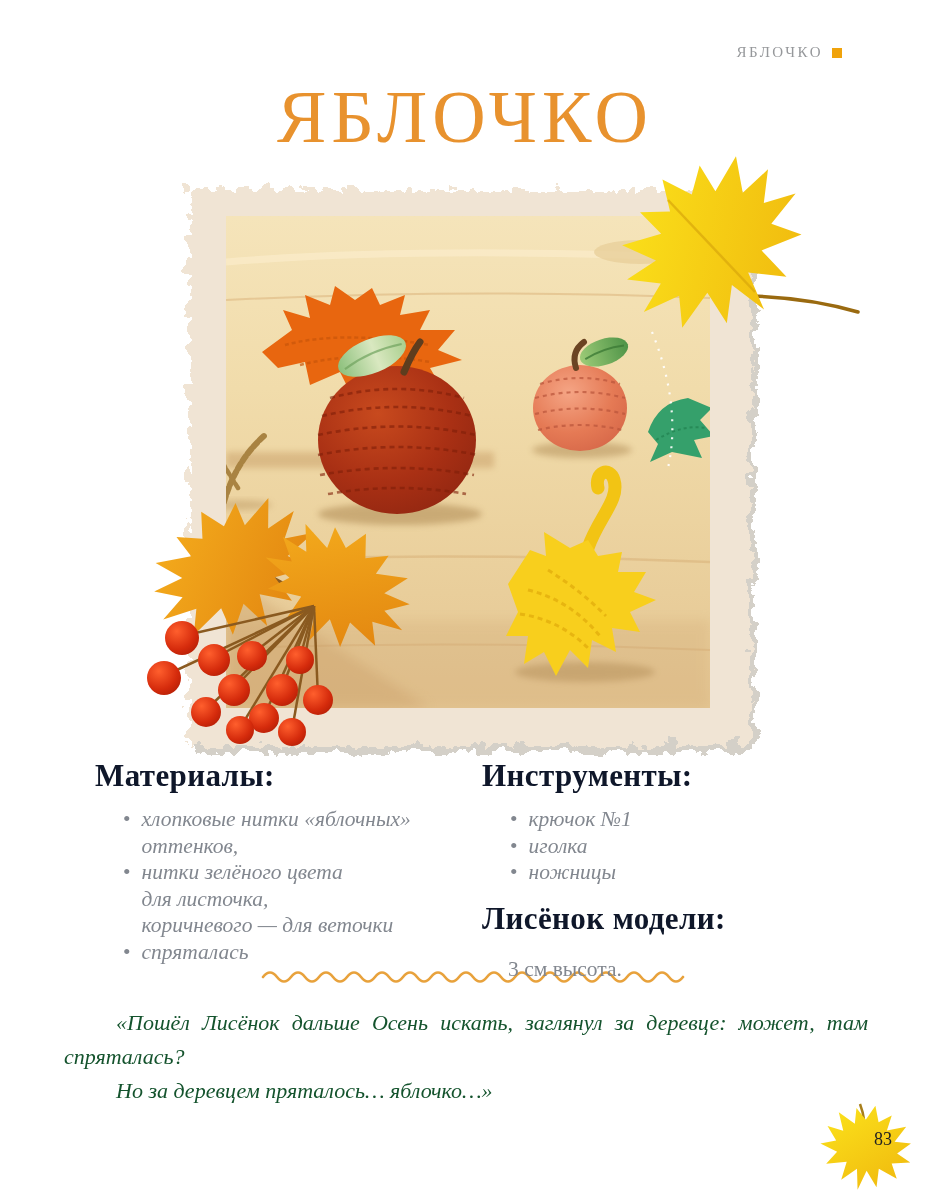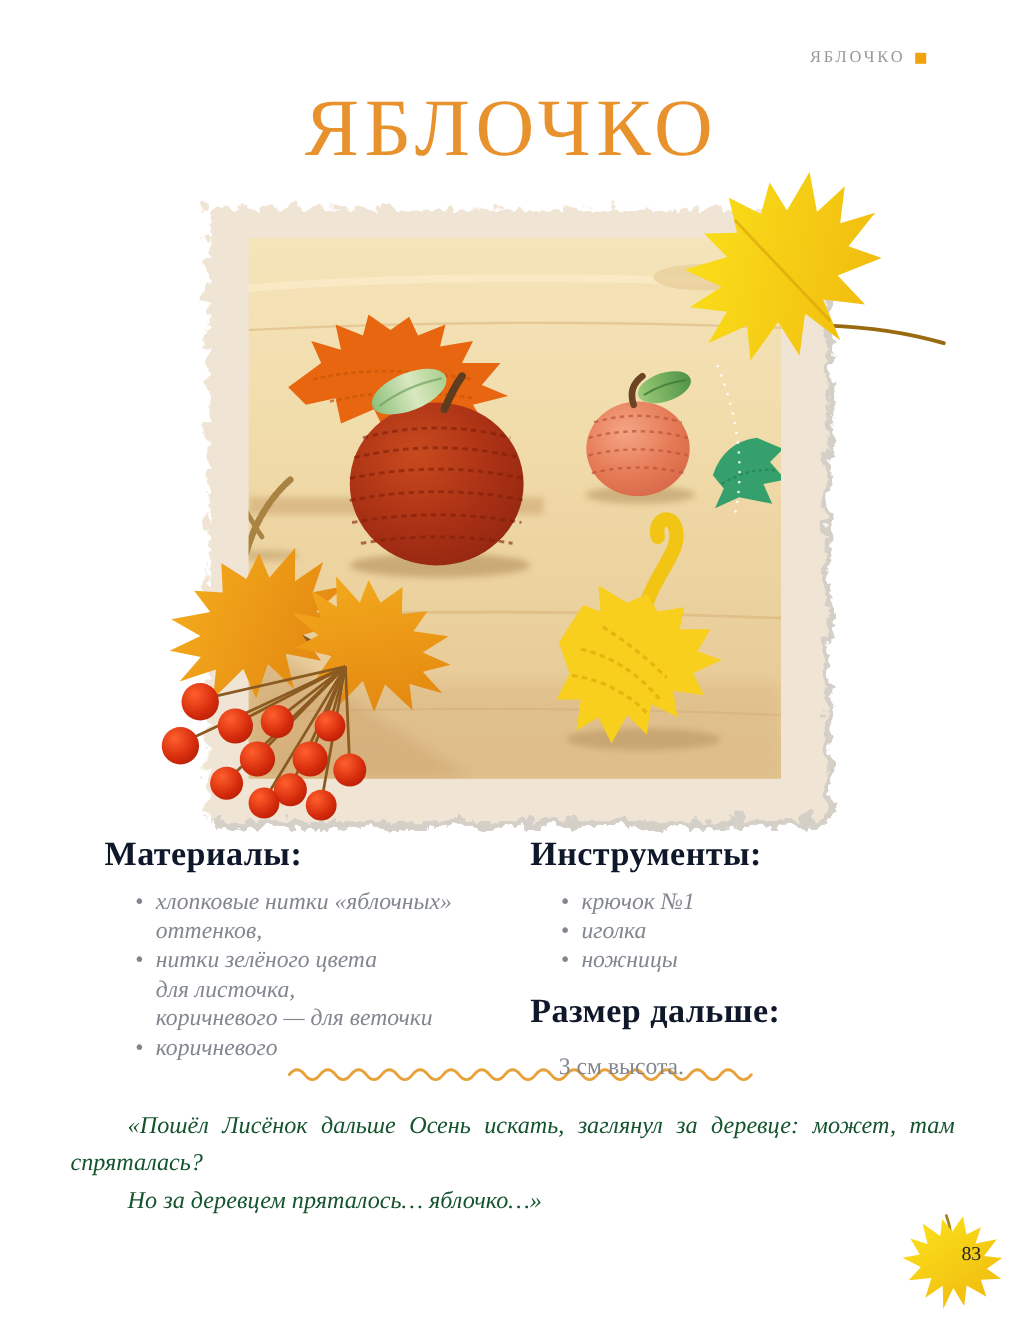--- a/index.html
+++ b/index.html
@@ -257,42 +257,42 @@
 оттенков,</span>
       </div>
       <div class="bitem">
         <span class="dot">•</span>
         <span class="it">нитки зелёного цвета
 для листочка,
 коричневого — для веточки</span>
       </div>
       <div class="bitem">
         <span class="dot">•</span>
-        <span class="it">коричневого</span>
+        <span class="it">спряталась</span>
       </div>
     </div>
   </div>
 
   <div class="txt col col-right">
     <div class="sec-heading">Инструменты:</div>
     <div class="blist">
       <div class="bitem">
         <span class="dot">•</span>
         <span class="it">крючок №1</span>
       </div>
       <div class="bitem">
         <span class="dot">•</span>
         <span class="it">иголка</span>
       </div>
       <div class="bitem">
         <span class="dot">•</span>
         <span class="it">ножницы</span>
       </div>
     </div>
-    <div class="sec-heading size-heading">Размер дальше:</div>
+    <div class="sec-heading size-heading">Лисёнок модели:</div>
     <div class="size-value">3 см высота.</div>
   </div>
 
   <div class="txt story">
     <p>«Пошёл Лисёнок дальше Осень искать, заглянул за деревце: может, там спряталась?</p>
     <p>Но за деревцем пряталось… яблочко…»</p>
   </div>
 
   <div class="txt folio">83</div>
 

